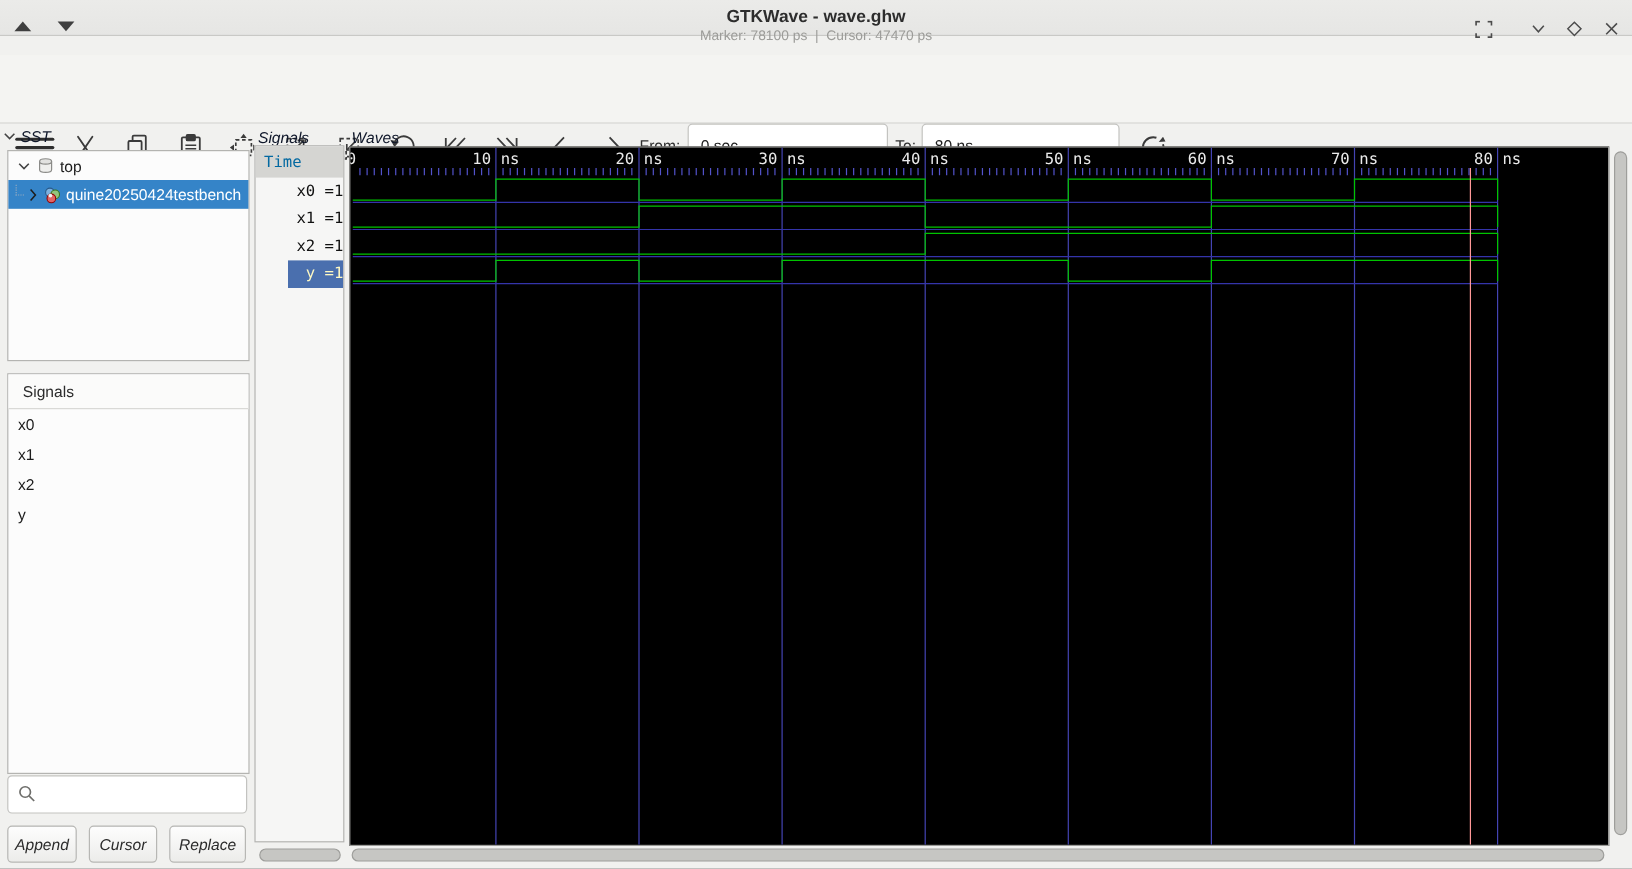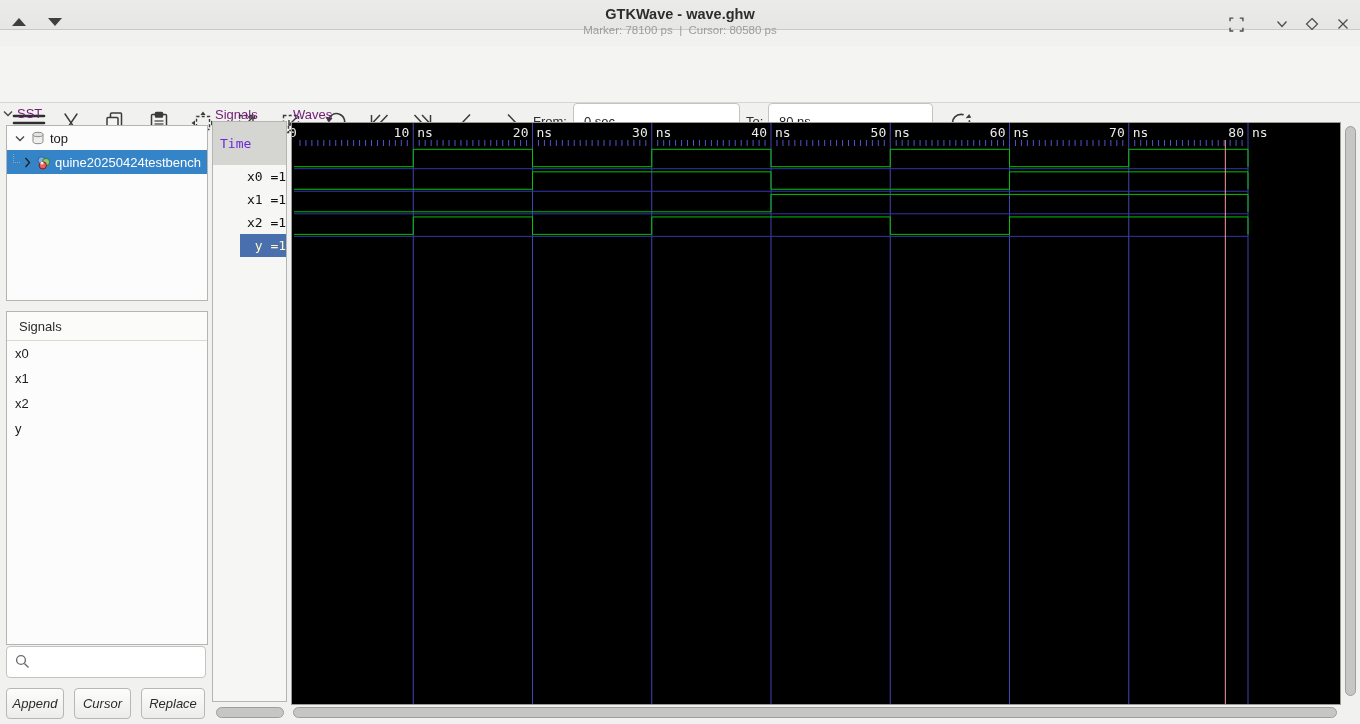--- a/index.html
+++ b/index.html
@@ -17,35 +17,35 @@
   .tri-down { width:0; height:0; border-left:7px solid transparent; border-right:7px solid transparent; border-top:8px solid #3f3f3f; }
   .winctl { top:15px; width:18px; height:18px; display:flex; align-items:center; justify-content:center; }
 
   
   .toolbar { left:0; top:46px; width:1360px; height:57px; background:#f4f4f2; border-bottom:1px solid #d6d6d3; }
   .tbtn { top:58px; width:38px; height:38px; display:flex; align-items:center; justify-content:center; border-radius:4px; }
   .tb-label { top:68px; font-size:13px; color:#2e2e2e; }
   .entry { top:57px; height:37px; background:#ffffff; border:1px solid #c3c3c0; border-radius:4px; font-size:13px; color:#1d1d1d; padding:0 10px; font-family:"Liberation Sans",sans-serif; outline:none; }
 
   
-  .frame-label { font-size:13px; color:#701a75; }
+  .frame-label { font-size:13px; color:#0f172a;font-style:italic; }
   .panel { background:#fcfcfc; border:1px solid #b4b4b1; }
   .tree-row { height:24px; display:flex; align-items:center; font-size:13px; color:#1c1c1c; white-space:nowrap; overflow:hidden; }
   .tree-row.selected { background:#3584c8; color:#ffffff; }
   .guide { width:7px; height:9px; border-left:1px dotted #8fa8c0; border-bottom:1px dotted #8fa8c0; margin-left:6px; margin-top:-8px; }
   .list-header { height:29px; background:#fbfbfa; border-bottom:1px solid #d9d9d6; display:flex; align-items:center; padding-left:12px; font-size:13px; color:#2b2b2b; }
   .list-row { height:25px; display:flex; align-items:center; padding-left:8px; font-size:13px; color:#1c1c1c; }
   .btn { top:688px; height:31px; background:linear-gradient(#fdfdfd,#ececea); border:1px solid #b7b7b4; border-radius:4px; font-size:13px; color:#2b2b2b; display:flex; align-items:center; justify-content:center;font-style:italic; }
   .search-wrap { left:6px; top:646px; width:200px; height:32px; }
   .search-input { width:100%; height:100%; background:#fff; border:1px solid #c3c3c0; border-radius:4px; padding:0 8px 0 30px; font-size:13px; outline:none; }
   .search-icon-pos { left:8px; top:7px; }
 
   
   .mid-panel { left:212px; top:121px; width:75px; height:581px; background:#f6f6f5; border:1px solid #b4b4b1; overflow:hidden; }
-  .time-header { height:43px; background:#d5d5d2; display:flex; align-items:center; padding-left:7px; font-family:"DejaVu Sans Mono",monospace; font-size:13px; color:#6d28d9; }
+  .time-header { height:26px; background:#d5d5d2; display:flex; align-items:center; padding-left:7px; font-family:"DejaVu Sans Mono",monospace; font-size:13px; color:#0369a1; }
   .sig-row { height:23px; display:flex; align-items:center; padding-left:7px; font-family:"DejaVu Sans Mono",monospace; font-size:13px; color:#111; white-space:pre;margin-left:27px; }
   .sig-row.selected { background:#4a6fae; color:#fef9c3; }
 
   
   .wave-canvas { left:291px; top:122px; width:1050px; height:583px; background:#000; border:1px solid #9a9a97; }
   .scroll-thumb { background:#c6c6c3; border:1px solid #9e9e9b; border-radius:6px; }
 </style>
 </head>
 <body>
 
@@ -54,21 +54,21 @@
       <div class="tri-up"></div>
     </div>
   <div class="shade-btn abs" style="left:48px;">
       <div class="tri-down"></div>
     </div>
   <div class="title-center abs">
     <div class="win-title">GTKWave - wave.ghw</div>
     <div class="win-subtitle">
       <span>Marker: 78100 ps</span>
       &nbsp;<span>|</span>&nbsp;
-      <span>Cursor: 80580 ps</span>
+      <span>Cursor: 47470 ps</span>
     </div>
   </div>
   <div class="winctl abs" style="left:1227px;">
     <svg width="15" height="15" viewBox="0 0 14 14">
         <g stroke="#4c4c4c" stroke-width="1.3" fill="none">
           <path d="M1 4 V1 H4"></path>
           <path d="M10 1 H13 V4"></path>
           <path d="M13 10 V13 H10"></path>
           <path d="M4 13 H1 V10"></path>
         </g>

